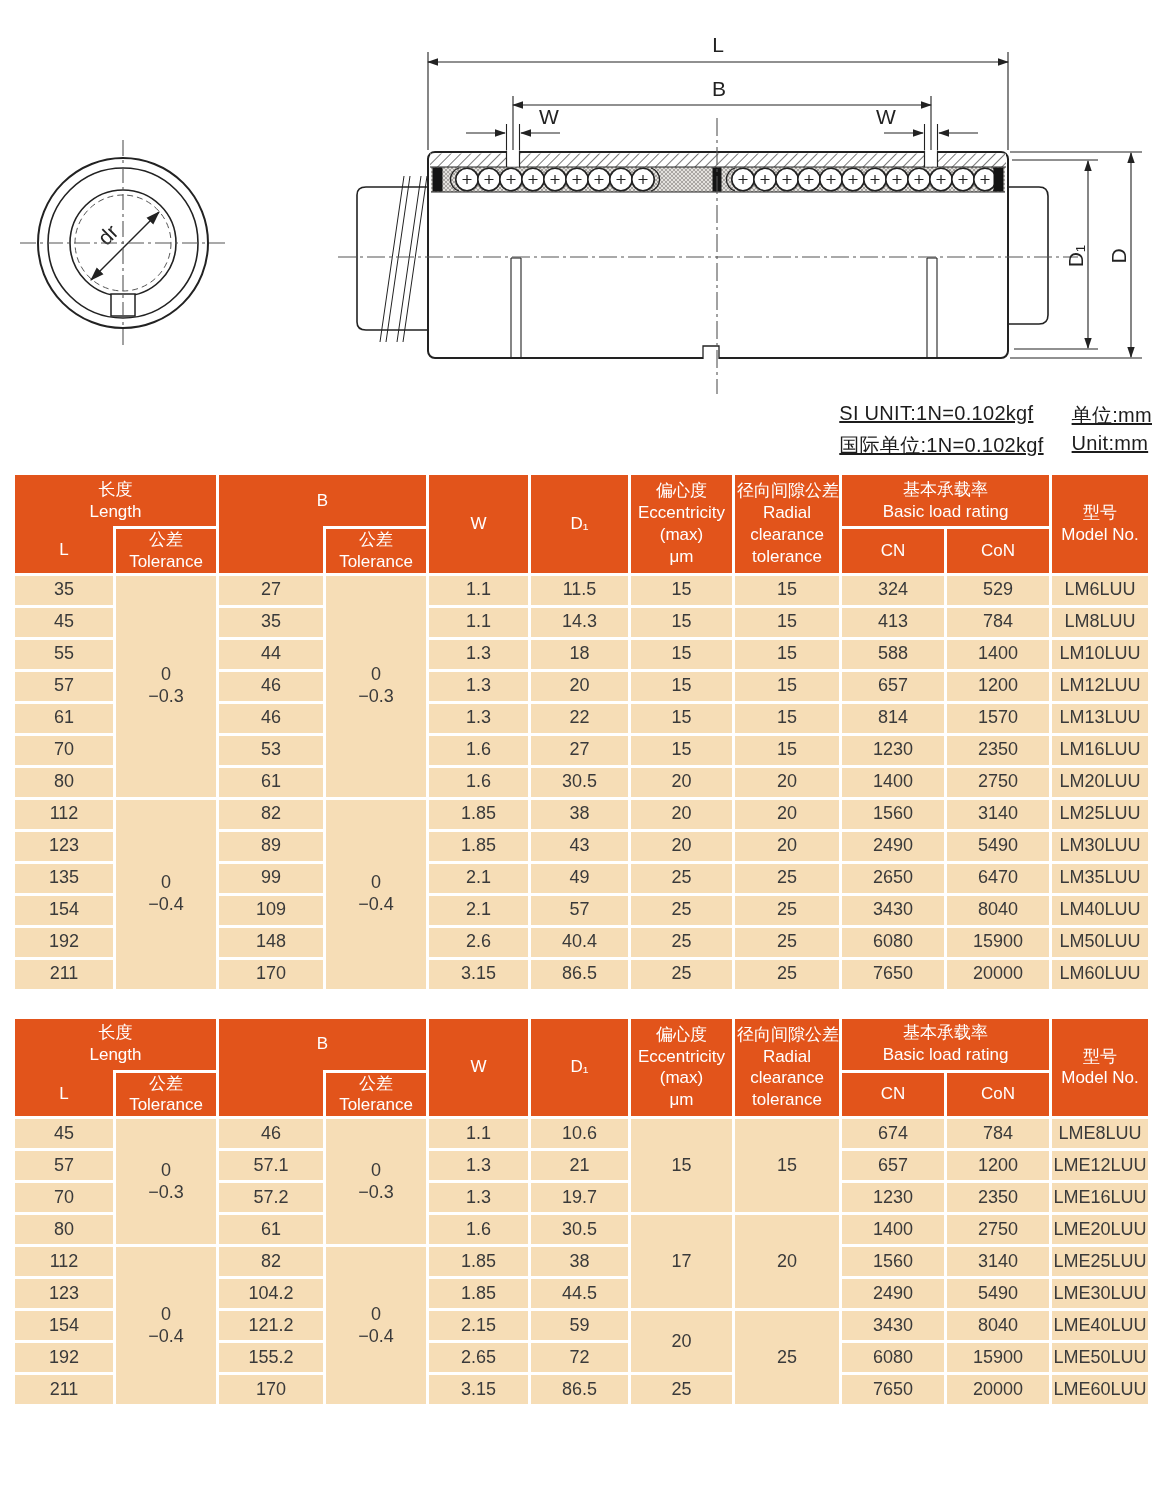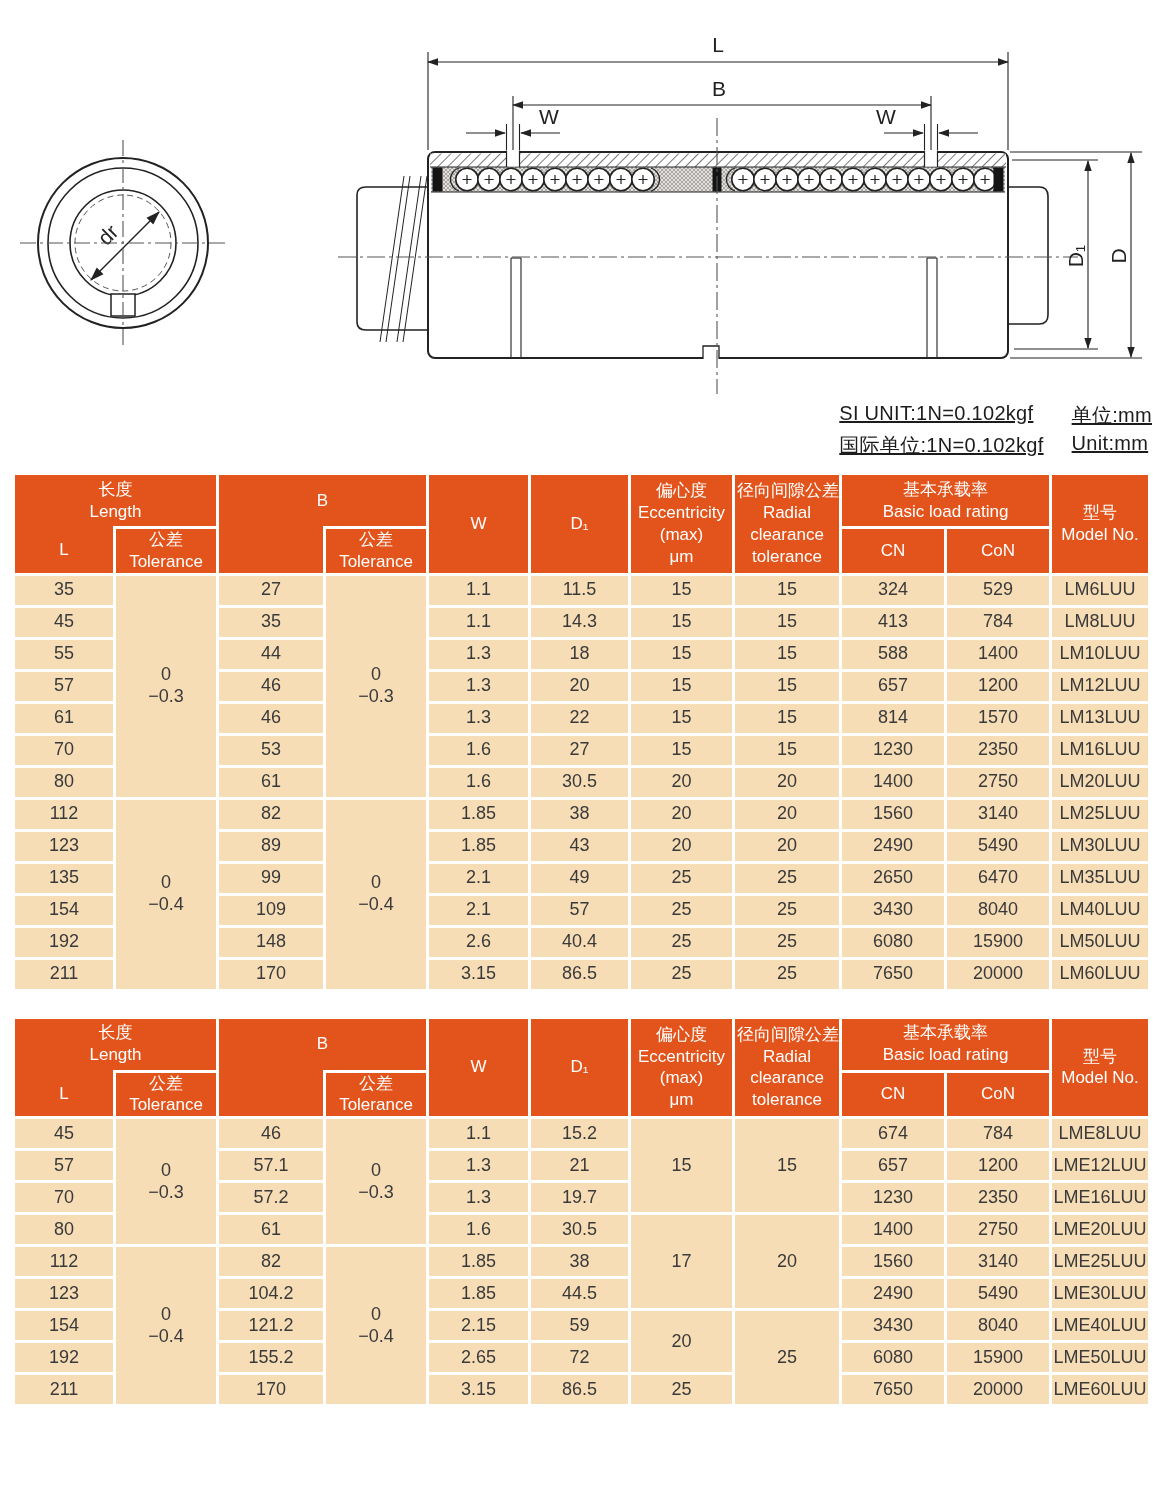--- a/index.html
+++ b/index.html
@@ -499,21 +499,21 @@
         <th>CoN</th>
       </tr>
     </thead>
     <tbody>
         <tr>
           <td>45</td>
           <td rowspan="4">0<br>−0.3</td>
           <td>46</td>
           <td rowspan="4">0<br>−0.3</td>
           <td>1.1</td>
-          <td>15.2</td>
+          <td>10.6</td>
           <td rowspan="3">15</td>
           <td rowspan="3">15</td>
           <td>674</td>
           <td>784</td>
           <td>LME8LUU</td>
         </tr>
         <tr>
           <td>57</td>
           <td>57.1</td>
           <td>1.3</td>

